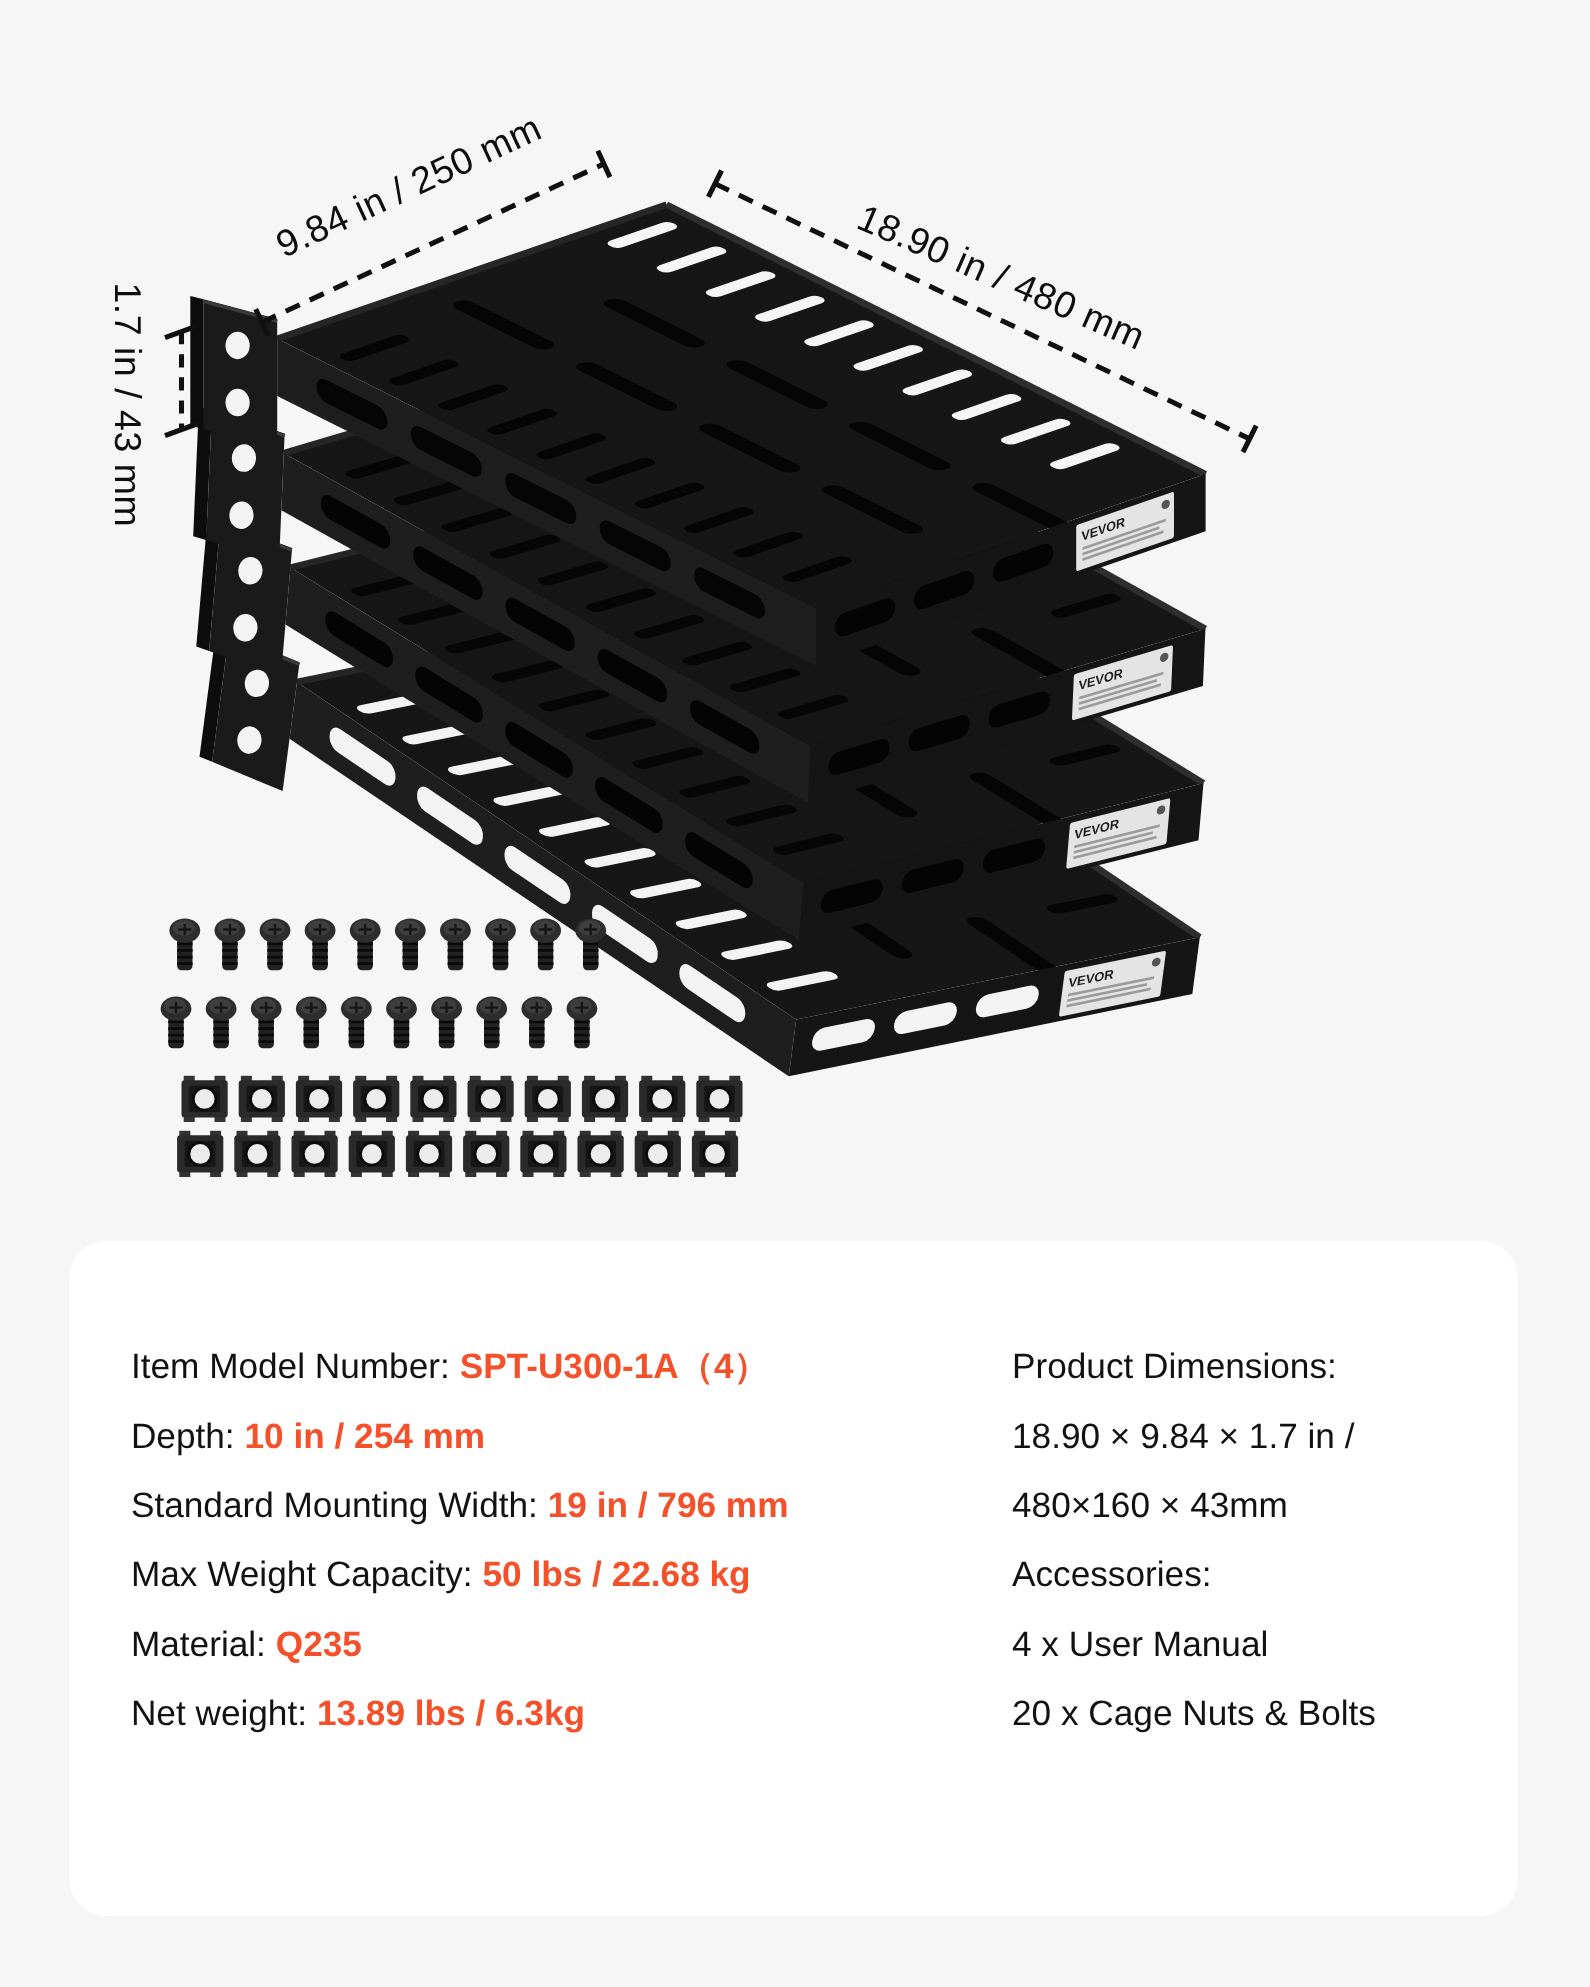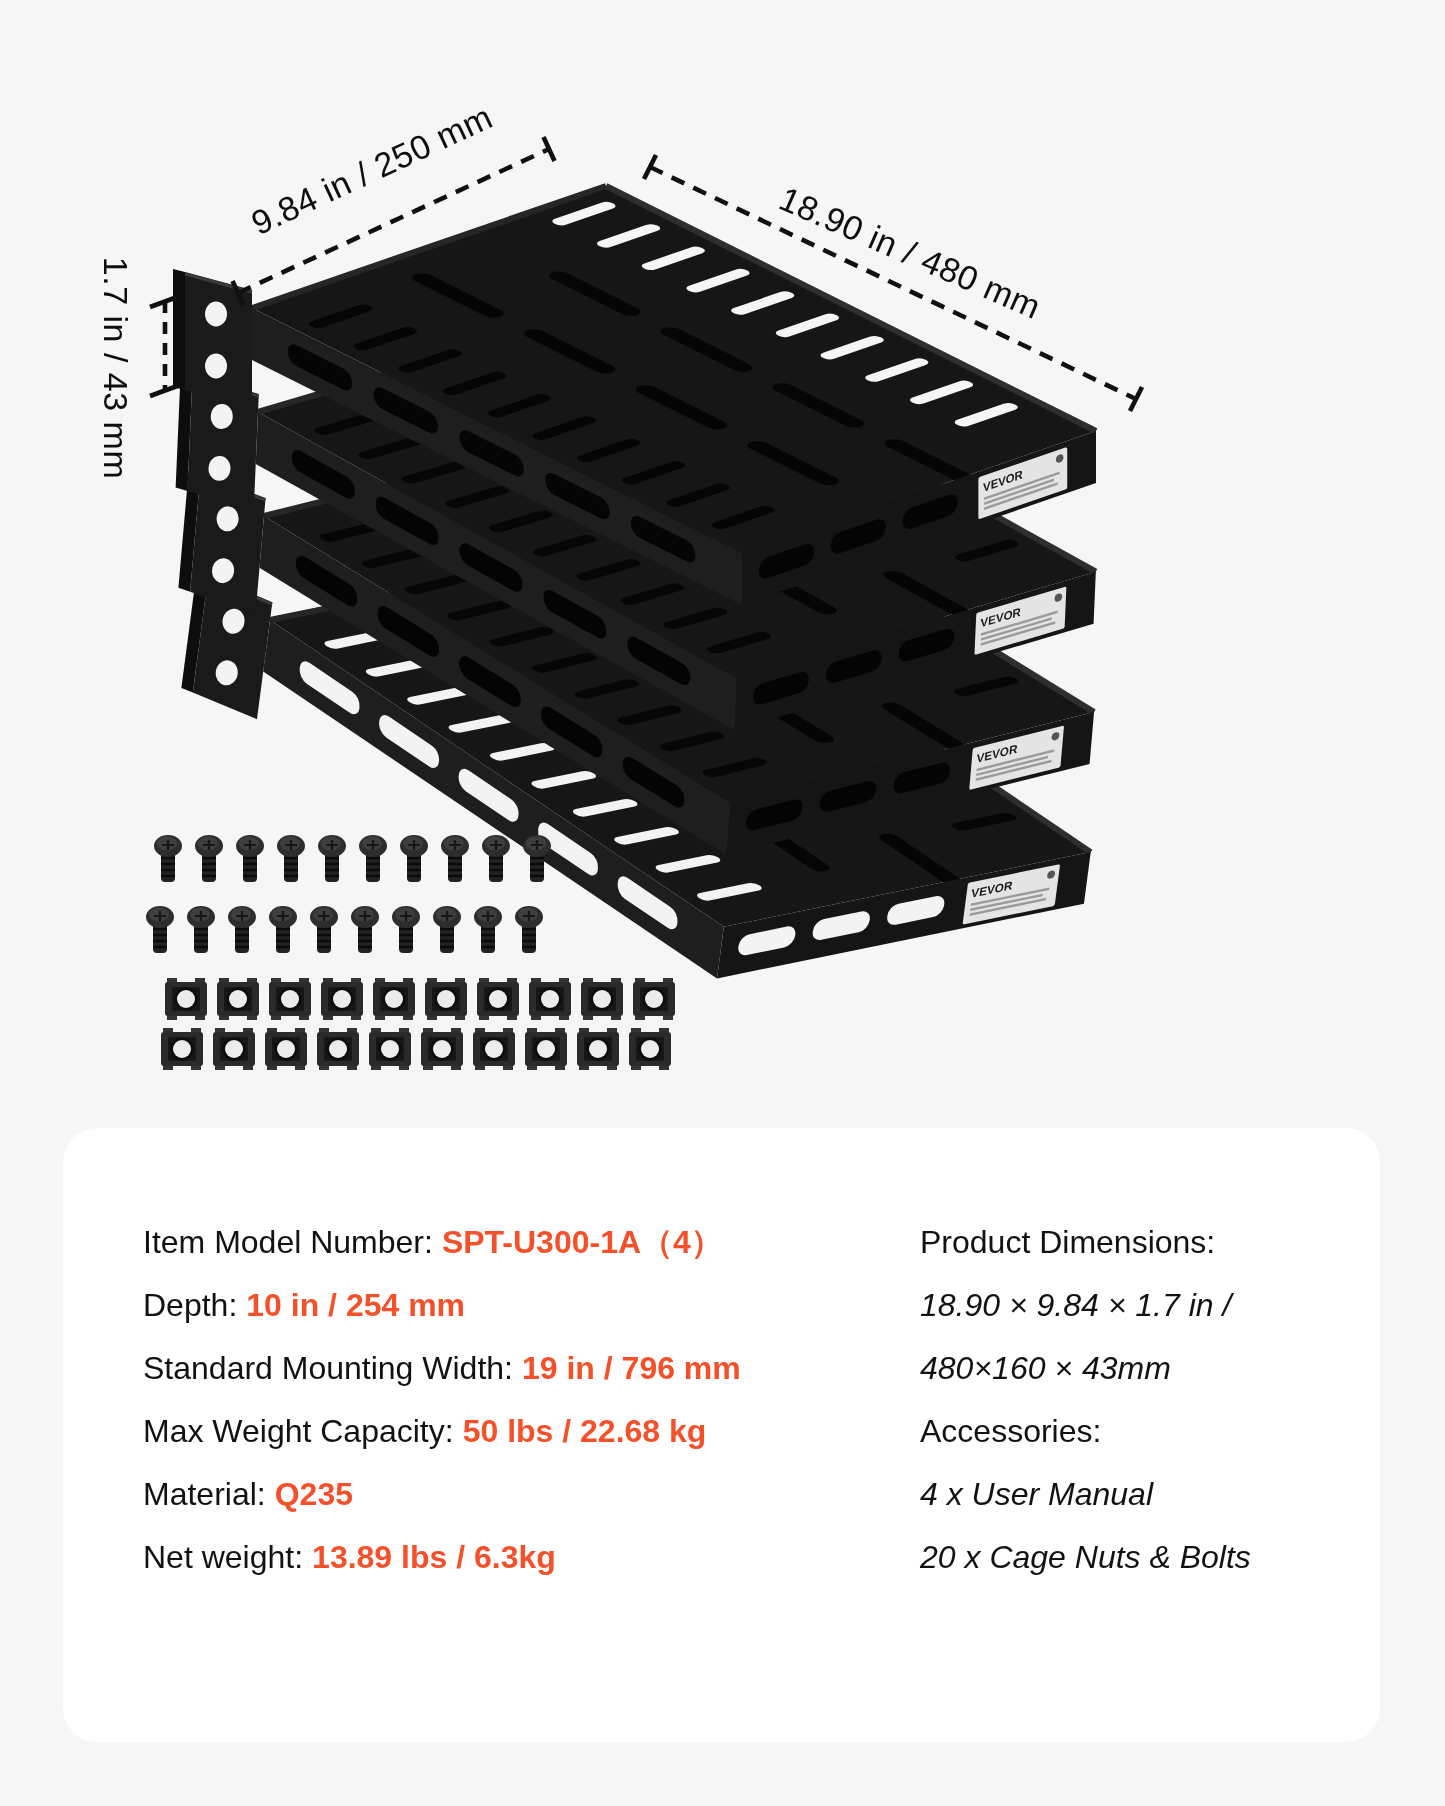--- a/index.html
+++ b/index.html
@@ -22,30 +22,30 @@
   }
   #dim-depth{left:372px;top:170px;transform:translate(-50%,-50%) rotate(-25deg);}
   #dim-length{left:910px;top:253px;transform:translate(-50%,-50%) rotate(23.5deg);}
   #dim-height{left:115px;top:368px;transform:translate(-50%,-50%) rotate(90deg);}
   .spec-card{
     position:absolute;left:63px;top:1128px;
     width:1317px;height:614px;
     background:#ffffff;border-radius:34px;
   }
   .col{position:absolute;top:94px;}
-  .col-left{left:80px;}
+  .col-left{left:56px;}
   .col-right{left:857px;}
   p.spec-line{
     margin:0 0 23px 0;
     font-size:32px;line-height:40px;
     color:#121212;font-weight:400;
     white-space:nowrap;
   }
   .val{color:#F4502A;font-weight:700;padding-left:9px;}
-  .rval{color:#F4502A;font-weight:700;font-style:italic;}
+  .rval{color:#F4502A;font-weight:700;}
   .rhead{color:#121212;font-weight:400;}
 </style>
 </head>
 <body>
 
 <div class="stage">
 
   <svg id="product-svg" width="1445" height="1130" viewBox="0 0 1445 1130">
     <defs>
       <g id="slots-back">

